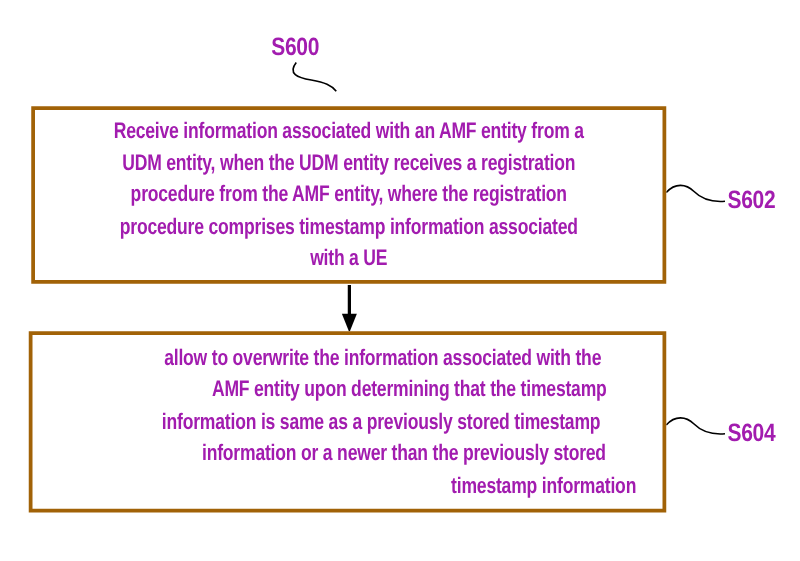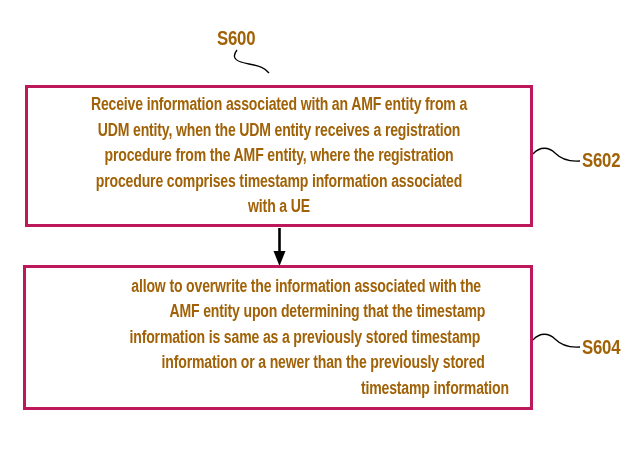--- a/index.html
+++ b/index.html
@@ -7,33 +7,33 @@
     padding: 0;
     background: #ffffff;
   }
   .canvas {
     position: relative;
     width: 640px;
     height: 449px;
     background: #ffffff;
     overflow: hidden;
     font-family: "Liberation Sans", sans-serif;
-    color: #a16207;
+    color: #a21caf;
   }
   .overlay {
     position: absolute;
     left: 0;
     top: 0;
     width: 640px;
     height: 449px;
     pointer-events: none;
   }
   .step-box {
     position: absolute;
-    border: 3px solid #be185d;
+    border: 3px solid #a16207;
     background: #ffffff;
     display: flex;
     flex-direction: column;
     justify-content: center;
     box-sizing: border-box;
   }
   .box-s602 {
     left: 25px;
     top: 85px;
     width: 508px;

